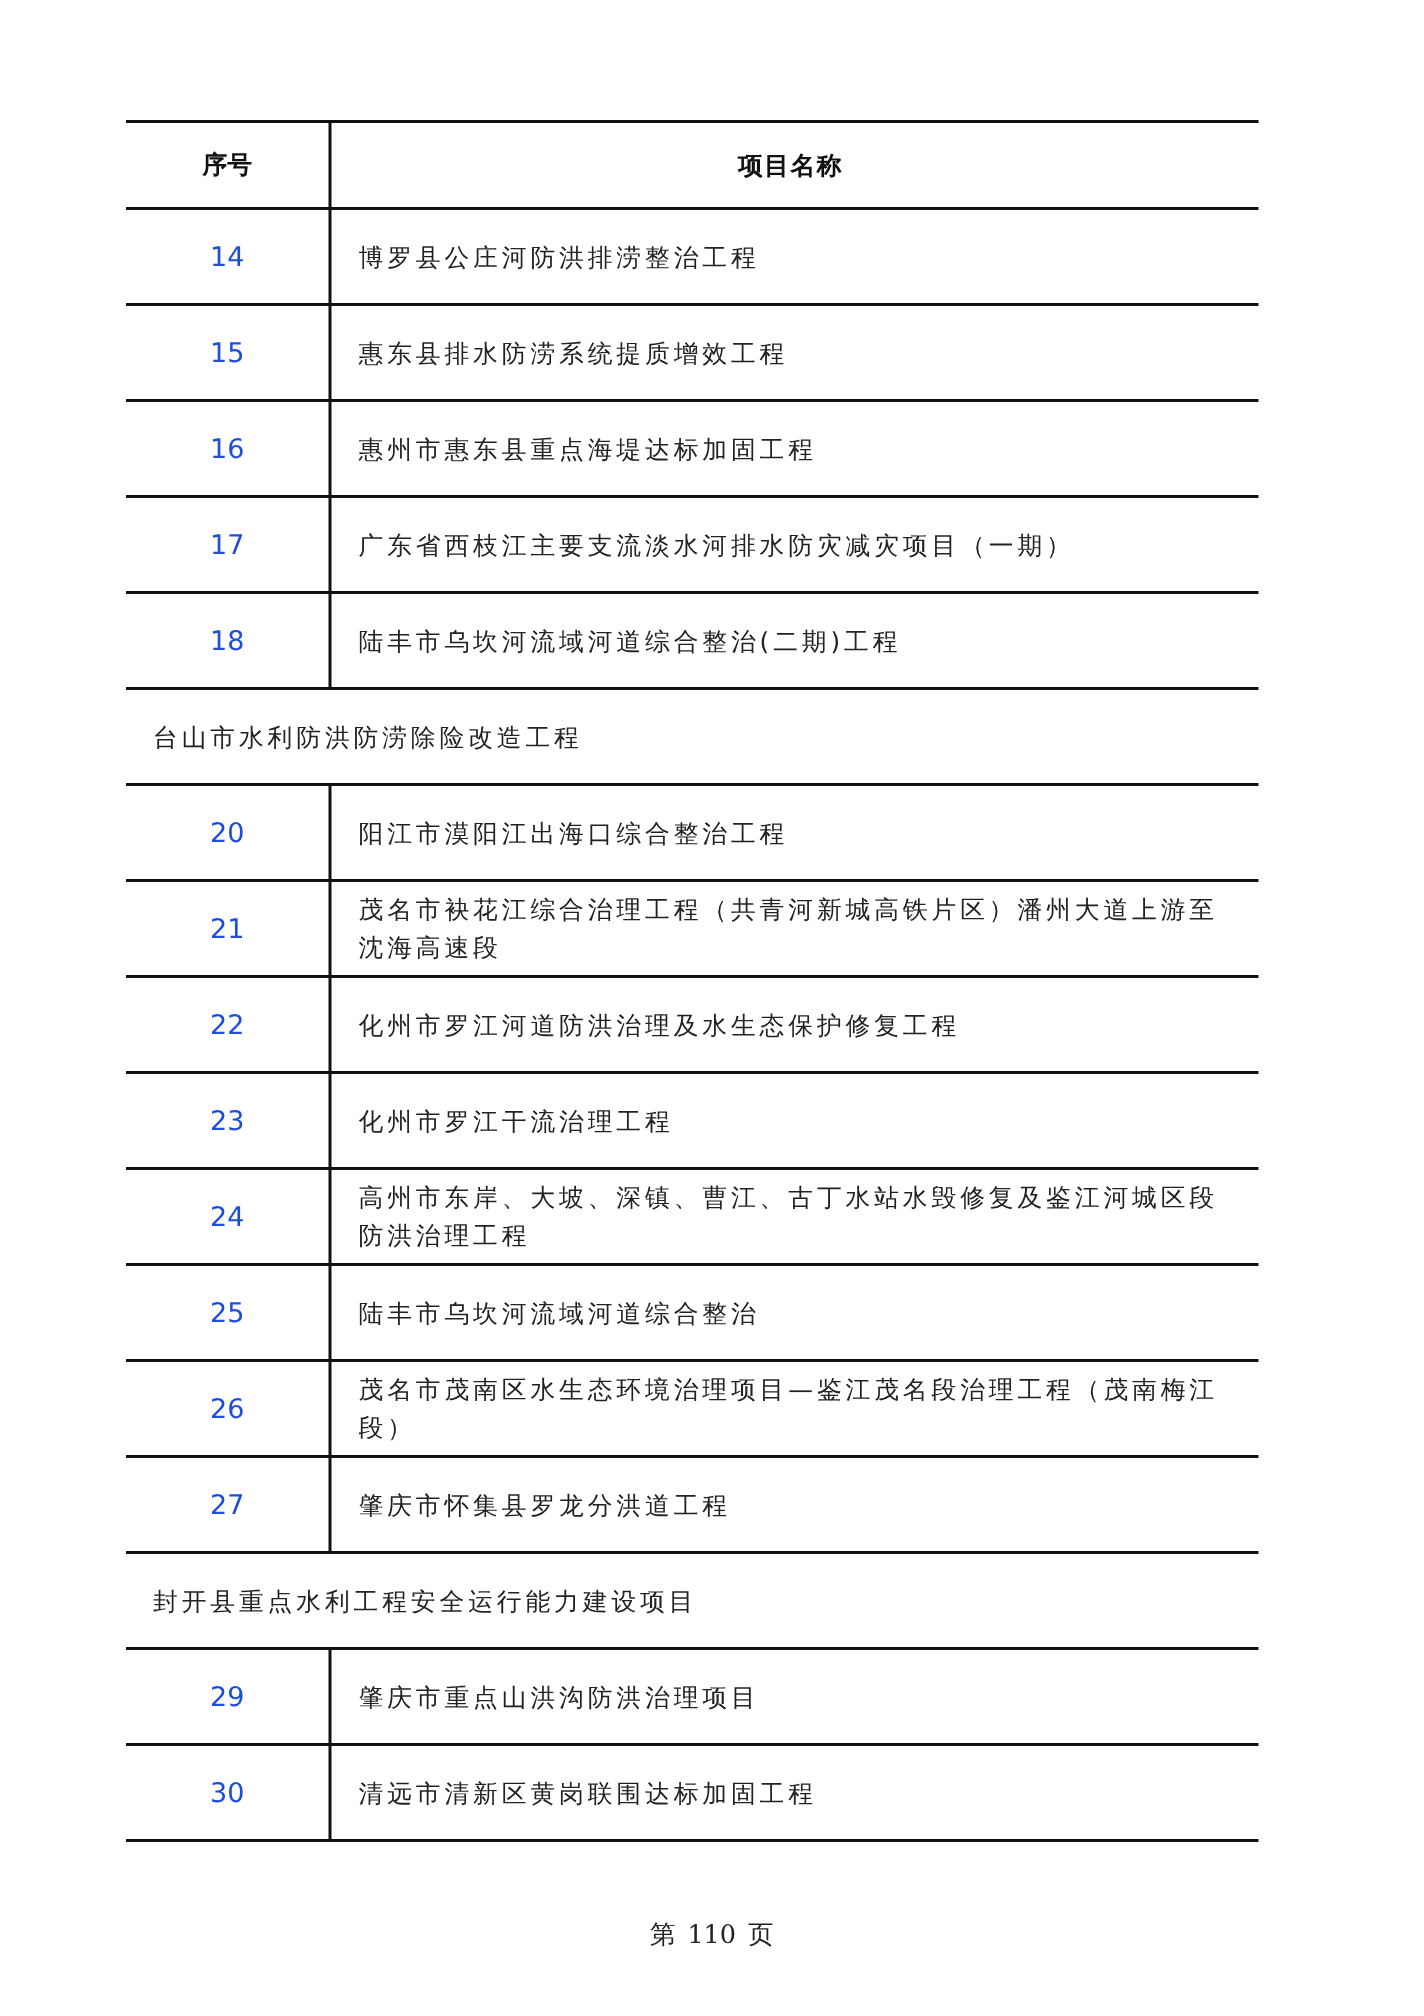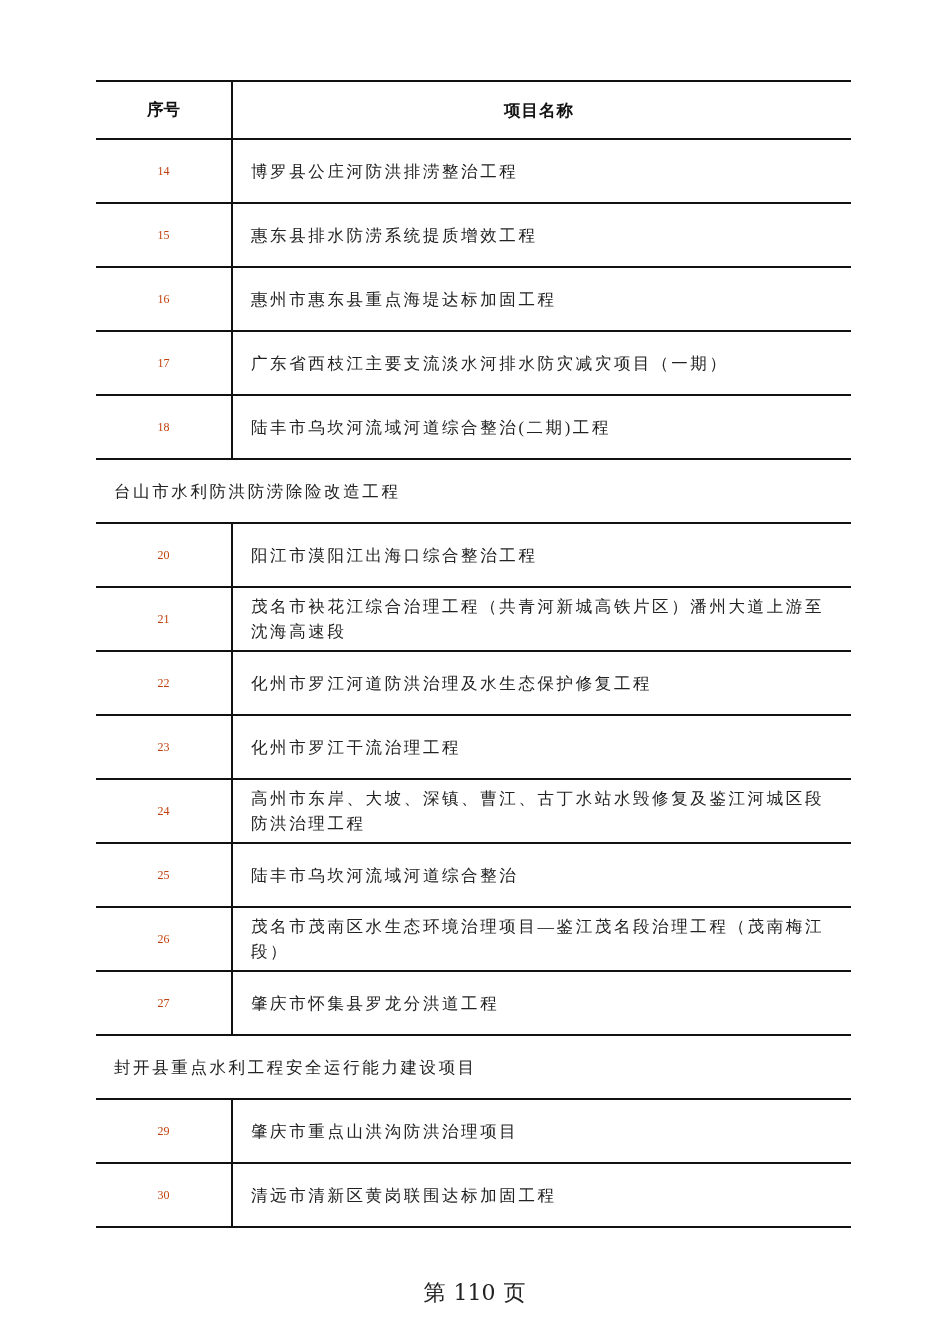--- a/index.html
+++ b/index.html
@@ -1,32 +1,32 @@
 <!DOCTYPE html>
 <html><head>
 <meta charset="utf-8">
 <style>
   html, body { margin: 0; padding: 0; background: #ffffff; }
   body { width: 949px; height: 1344px; position: relative; overflow: hidden;
          font-family: "DejaVu Sans", "Liberation Sans", sans-serif; color: #1a1a1a; }
-  .table { position: absolute; left: 96px; top: 80px; width: 755px;
-           border-top: 2px solid #111; font-family: Liberation Serif, serif; }
+  .table { position: absolute; left: 84px; top: 80px; width: 755px;
+           border-top: 2px solid #111; }
   .row { display: flex; border-bottom: 2px solid #111; box-sizing: border-box; }
   .row.header { height: 58px; }
   .row.body { height: 64px; }
   .cell-no { width: 137px; border-right: 2px solid #111; box-sizing: border-box;
              display: flex; align-items: center; justify-content: center;
-             font-size: 12px; color: #c2410c; }
+             font-size: 18px; color: #1d4ed8; }
   .cell-name { flex: 1; display: flex; align-items: center; padding-left: 18px;
                padding-right: 18px; font-size: 16.5px; letter-spacing: 2.6px;
                line-height: 25px; color: #222; }
   .header .cell-no, .header .cell-name { font-weight: bold; font-size: 16.5px; color: #111; }
   .header .cell-name { justify-content: center; padding-left: 12px; letter-spacing: 1px; text-align: center; }
   .footer { position: absolute; left: 0; width: 949px; top: 1278px; text-align: center;
-            font-family: "DejaVu Serif", "Liberation Serif", serif; font-size: 22px; color: #222; }
+            font-family: "DejaVu Serif", "Liberation Serif", serif; font-size: 17px; color: #222; }
   .footer span { margin: 0 4px; }
 </style>
 </head>
 <body>
 
 <div class="table">
   <div class="row header">
     <div class="cell-no">序号</div>
     <div class="cell-name">项目名称</div>
   </div>

